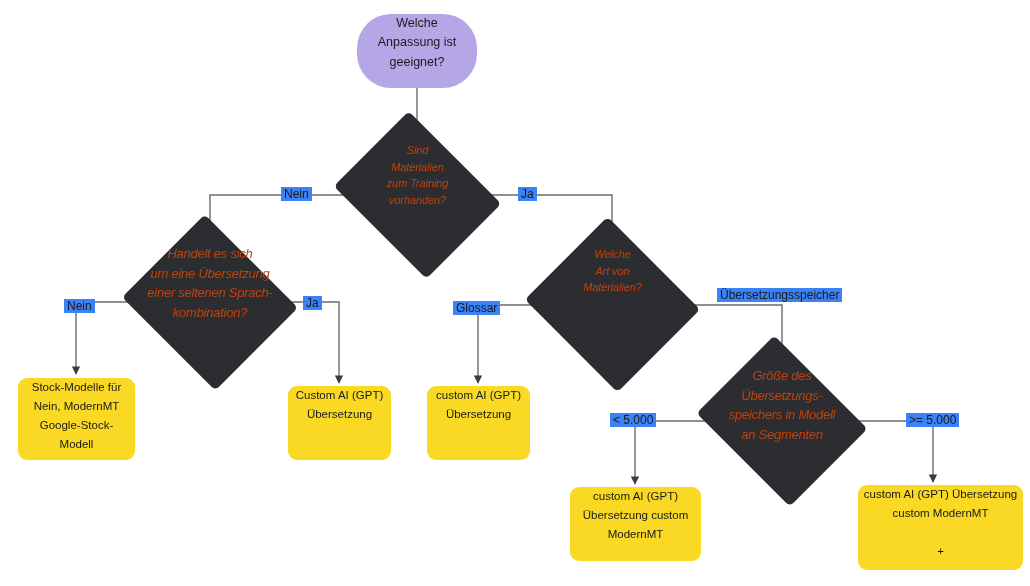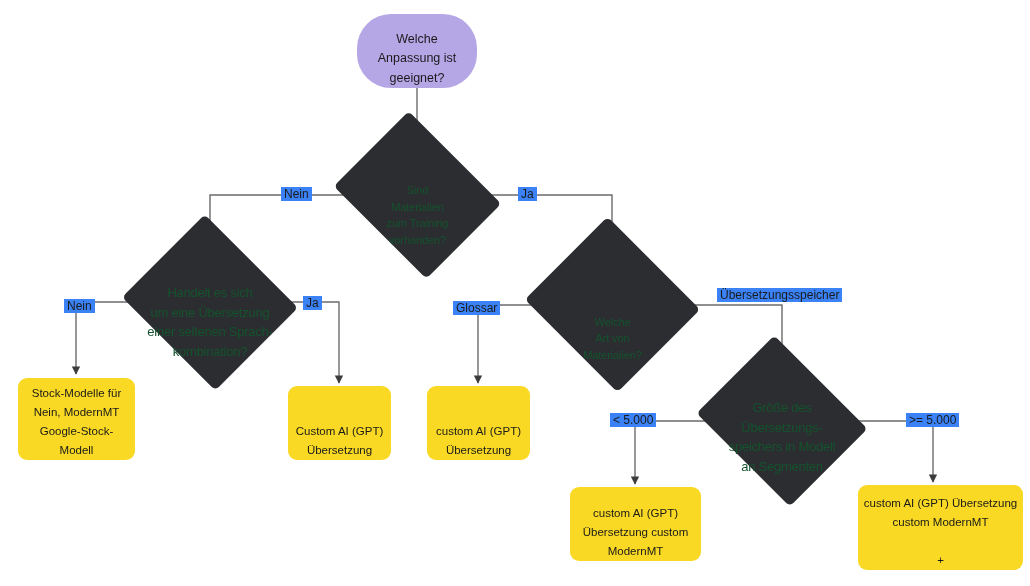--- a/index.html
+++ b/index.html
@@ -23,41 +23,42 @@
     position: absolute;
     left: 0;
     top: 0;
     width: 1030px;
     height: 586px;
   }
   .node {
     position: absolute;
     box-sizing: border-box;
     display: flex;
-    align-items: flex-end;
+    align-items: flex-start;
     justify-content: center;
     text-align: center;
   }
   .node-text {
     display: block;
     white-space: pre-line;
   }
   
   .n-start {
     background: #b5a7e6;
     border-radius: 34px;
     color: #1a1a1a;
     font-size: 12.5px;
     line-height: 1.55;
     font-weight: 400;
   }
   
   .n-decision {
     background: transparent;
-    color: #14532d;
+    color: #c2410c;
+    font-style: italic;
   }
   .diamond-shape {
     position: absolute;
     left: 0;
     top: 0;
     width: 100%;
     height: 100%;
     background: #2b2d31;
     transform: rotate(45deg);
     border-radius: 5px;

